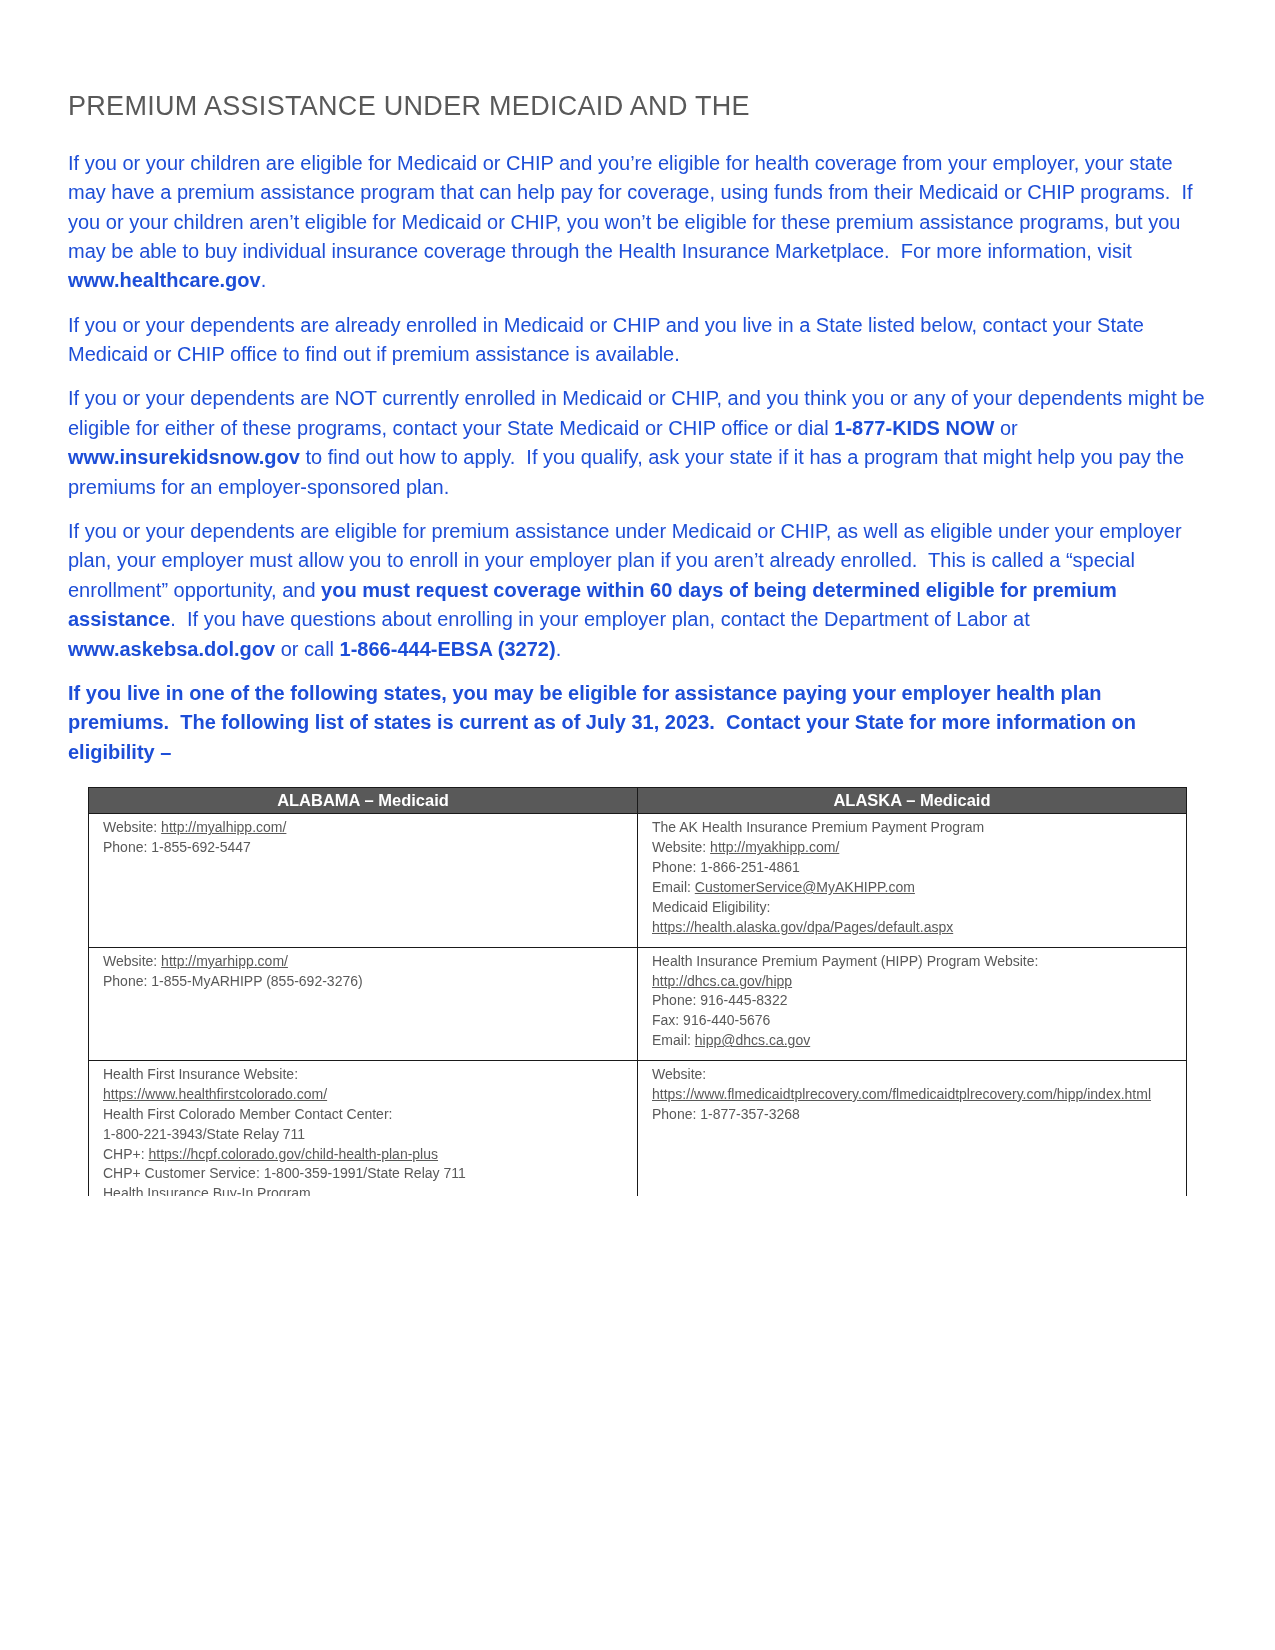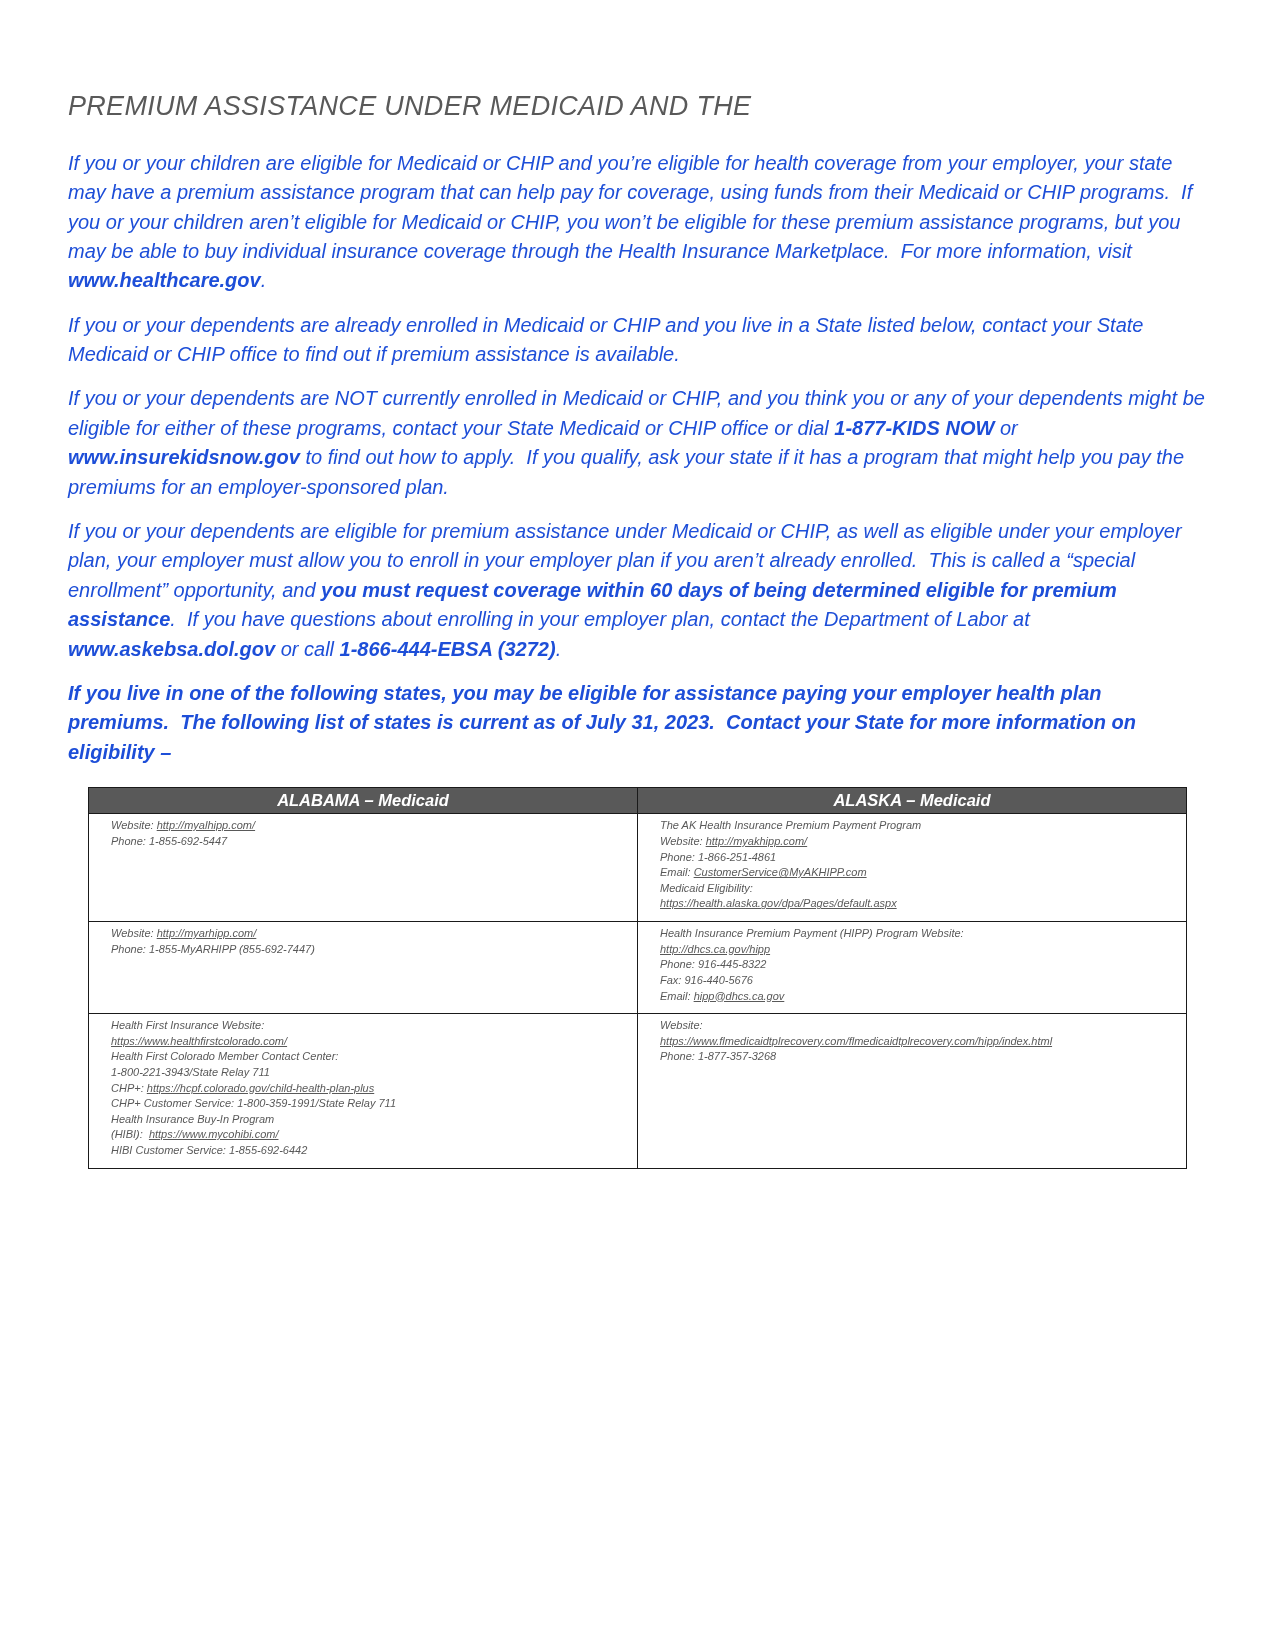--- a/index.html
+++ b/index.html
@@ -1,43 +1,43 @@
 <!DOCTYPE html>
 <html><head>
 <meta charset="utf-8">
 <style>
   * { margin:0; padding:0; box-sizing:border-box; }
   html,body { background:#ffffff; }
   body { font-family:"Liberation Sans", sans-serif; }
   .page {
     position:relative; width:1275px; height:1196px; margin:0 auto;
     background:#ffffff; overflow:hidden;
-    padding:88px 68px 0 68px; color:#595959;font-style:italic;
+    padding:88px 68px 0 68px; color:#595959;
   }
   h1.doc-title {
     font-size:27px; font-weight:400; color:#595959;
     line-height:1.36; letter-spacing:0.3px; margin-bottom:24px;
   }
   p.body-par {
     font-size:20px; line-height:1.47; color:#1d4ed8;
     margin-bottom:15px; white-space:pre-wrap;
   }
   p.body-par b { font-weight:700; }
   p.bold-par { font-weight:700; }
   .table-wrap { margin:20px 20px 14px 20px; }
   table.states { border-collapse:collapse; width:100%; table-layout:fixed; }
   table.states th {
     background:#595959; color:#ffffff; font-size:16.5px; font-weight:700;
     text-align:center; vertical-align:top; border:1.5px solid #1a1a1a;
     padding:1px 6px 2px 6px; line-height:1.35; white-space:pre-wrap;
   }
   table.states td {
     border:1.5px solid #1a1a1a; vertical-align:top;
-    font-size:11px; color:#595959; line-height:1.42;
-    padding:4px 10px 9px 22px;
+    font-size:14px; color:#595959; line-height:1.42;
+    padding:4px 10px 9px 14px;
   }
   .ln { white-space:pre-wrap; word-break:break-word; }
   a.doc-link {
     color:#595959; text-decoration:underline; cursor:pointer;
     word-break:break-all;
   }
   .page-number {
     position:absolute; top:1472px; left:0; right:0;
     text-align:left; font-size:16.5px; color:#444444;
   }
@@ -76,21 +76,21 @@
             <div class="ln"><span>Website: </span><a class="doc-link">http://myakhipp.com/</a></div>
             <div class="ln">Phone: 1-866-251-4861</div>
             <div class="ln"><span>Email: </span><a class="doc-link">CustomerService@MyAKHIPP.com</a></div>
             <div class="ln">Medicaid Eligibility: </div>
             <div class="ln"><a class="doc-link">https://health.alaska.gov/dpa/Pages/default.aspx</a></div>
           </td>
         </tr>
         <tr>
           <td>
             <div class="ln"><span>Website: </span><a class="doc-link">http://myarhipp.com/</a></div>
-            <div class="ln">Phone: 1-855-MyARHIPP (855-692-7447)</div>
+            <div class="ln">Phone: 1-855-MyARHIPP (855-692-3276)</div>
           </td>
           <td>
             <div class="ln">Health Insurance Premium Payment (HIPP) Program Website: </div>
             <div class="ln"><a class="doc-link">http://dhcs.ca.gov/hipp</a></div>
             <div class="ln">Phone: 916-445-8322</div>
             <div class="ln">Fax: 916-440-5676</div>
             <div class="ln"><span>Email: </span><a class="doc-link">hipp@dhcs.ca.gov</a></div>
           </td>
         </tr>
         <tr>

